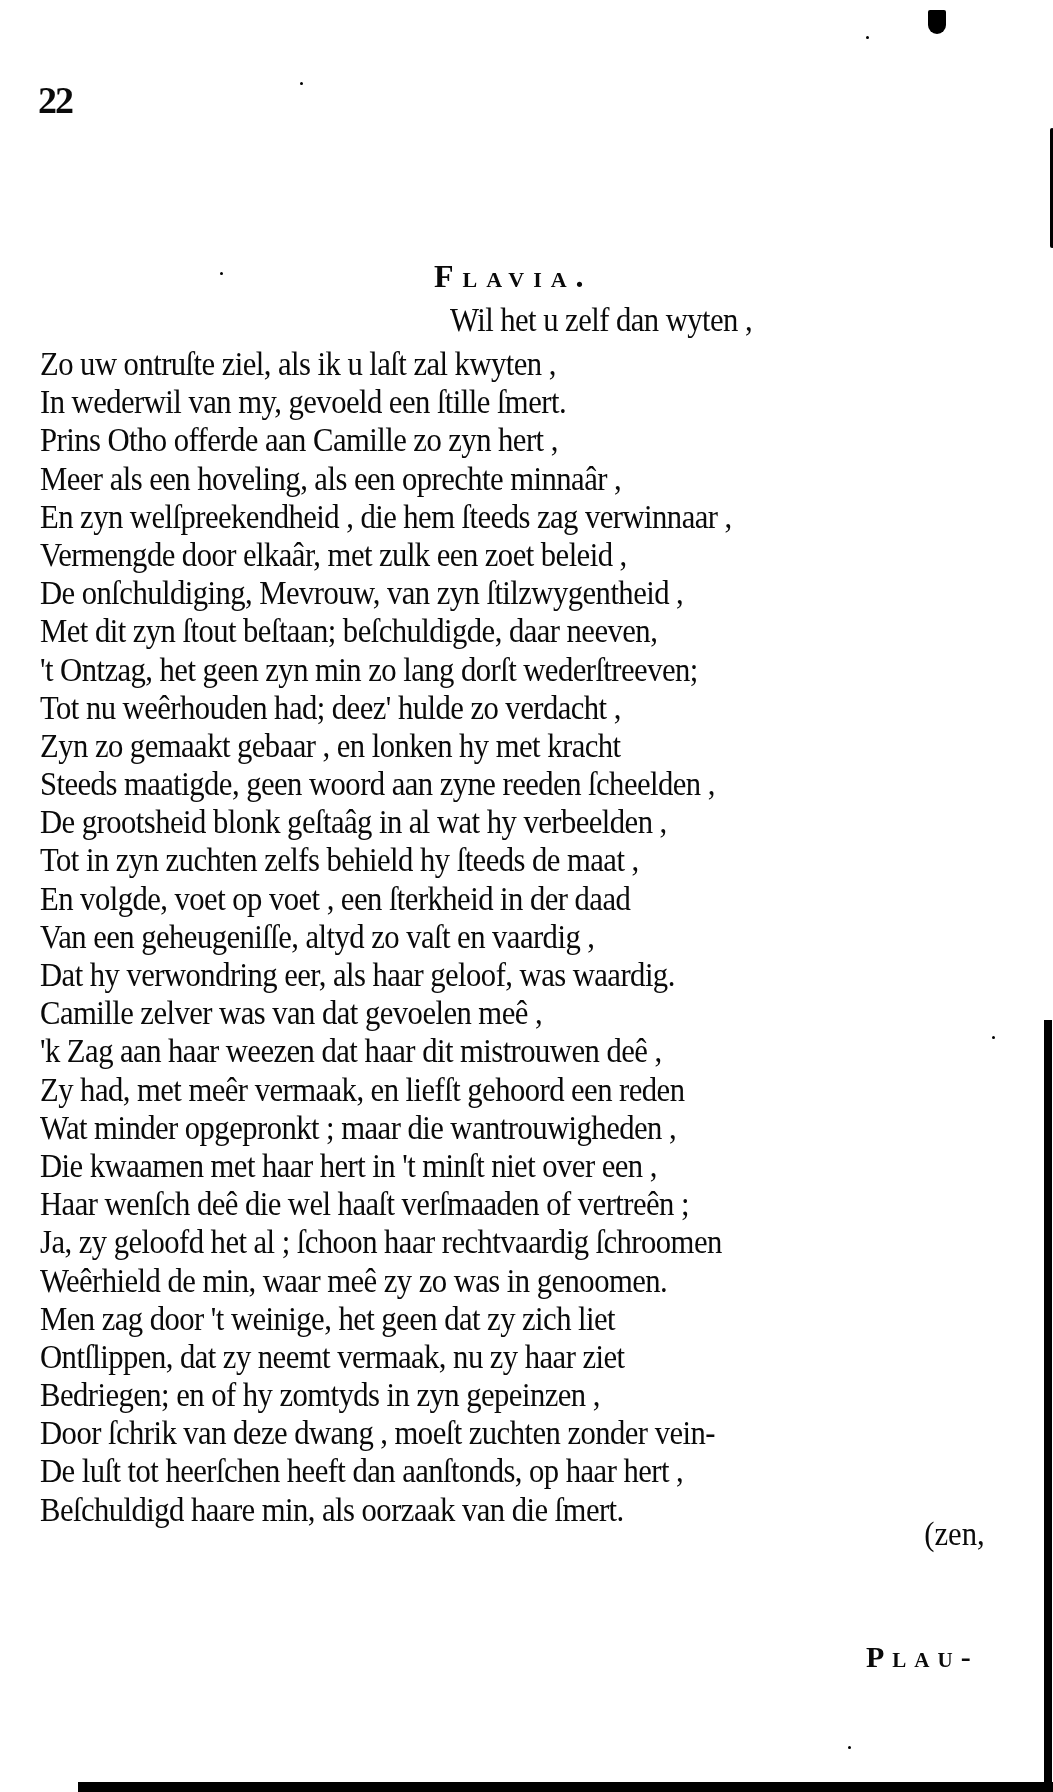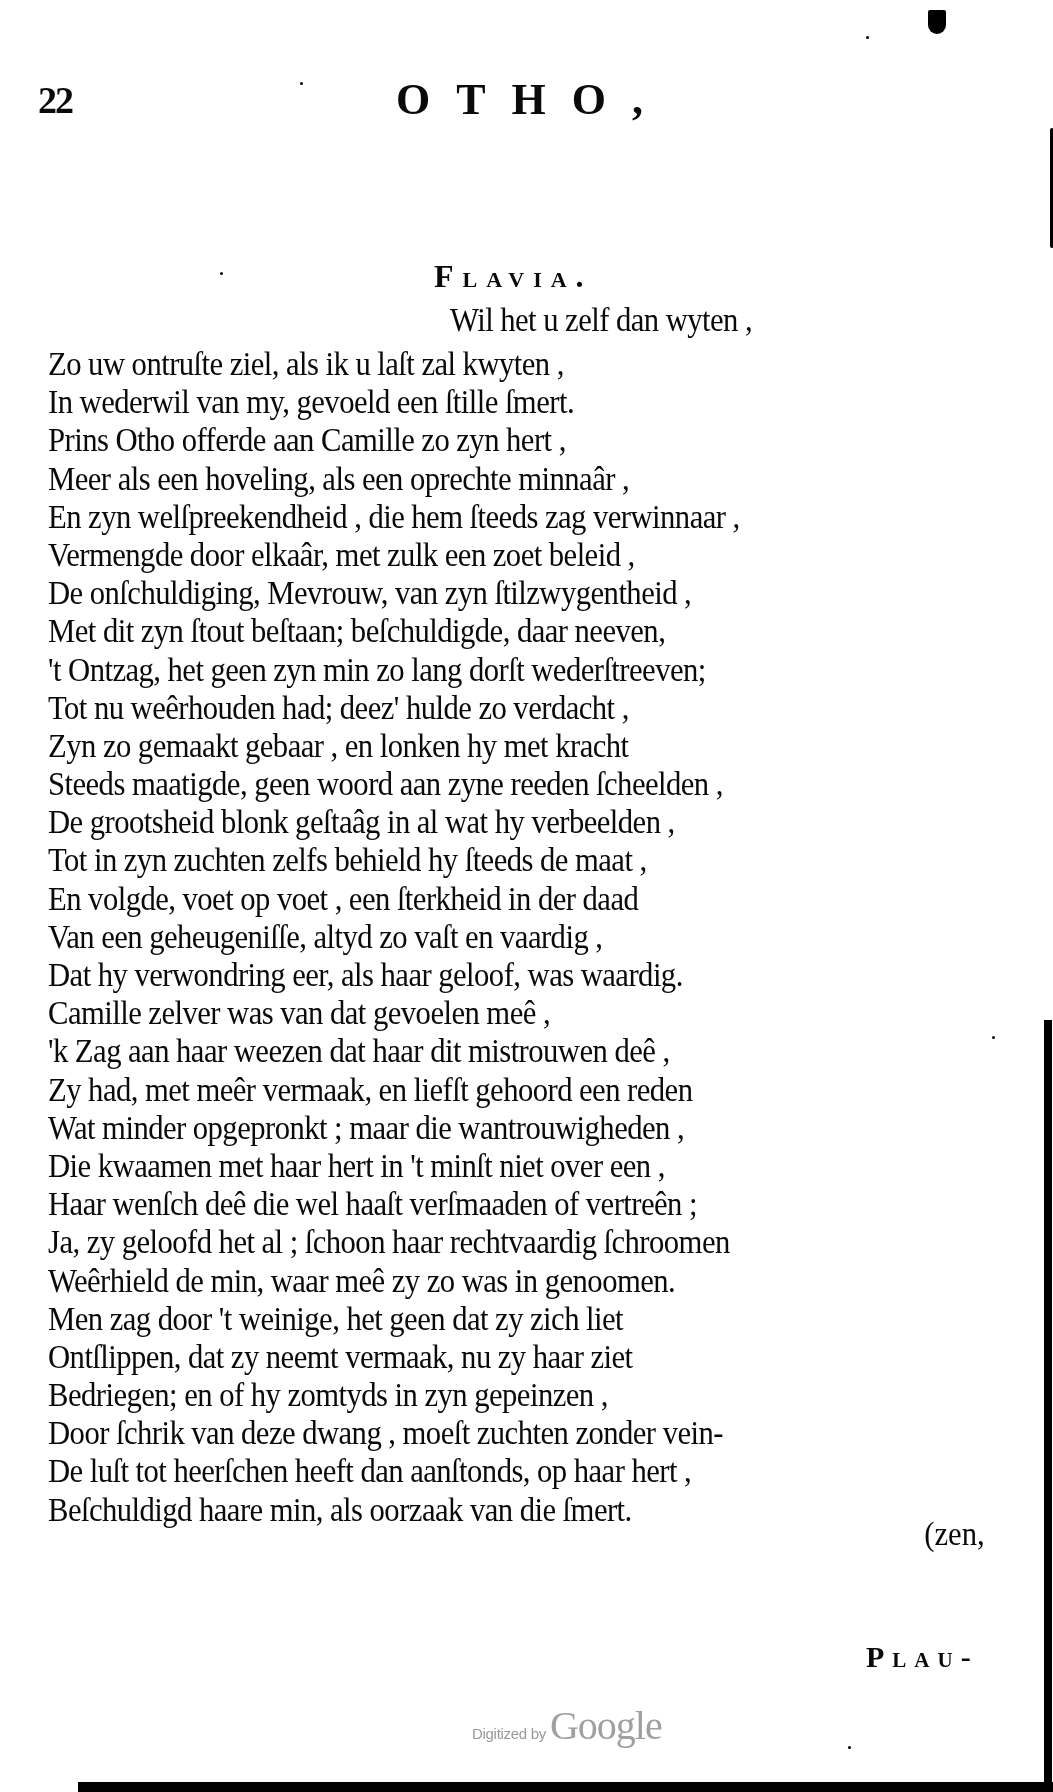--- a/index.html
+++ b/index.html
@@ -37,28 +37,27 @@
 
 <div class="page">
 
   <div class="corner-mark"></div>
   <div class="edge-right"></div>
   <div class="edge-right-lower"></div>
   <div class="edge-bottom"></div>
 
   <div class="header">
     <span class="page-num">22</span>
-    <span class="running-title">OTHO,</span>
   </div>
 
 
   <div class="speaker">Flavia.</div>
   <div class="indent-line">Wil het u zelf dan wyten ,</div>
 
-  <div class="lines" style="top:345px;margin-left:8px;">
+  <div class="lines" style="top:345px;">
     <div class="line">Zo uw ontruſte ziel, als ik u laſt zal kwyten ,</div>
     <div class="line">In wederwil van my, gevoeld een ſtille ſmert.</div>
     <div class="line">Prins Otho offerde aan Camille zo zyn hert ,</div>
     <div class="line">Meer als een hoveling, als een oprechte minnaâr ,</div>
     <div class="line">En zyn welſpreekendheid , die hem ſteeds zag verwinnaar ,</div>
     <div class="line">Vermengde door elkaâr, met zulk een zoet beleid ,</div>
     <div class="line">De onſchuldiging, Mevrouw, van zyn ſtilzwygentheid ,</div>
     <div class="line">Met dit zyn ſtout beſtaan; beſchuldigde, daar neeven,</div>
     <div class="line">'t Ontzag, het geen zyn min zo lang dorſt wederſtreeven;</div>
     <div class="line">Tot nu weêrhouden had; deez' hulde zo verdacht ,</div>
@@ -82,23 +81,19 @@
     <div class="line">Bedriegen; en of hy zomtyds in zyn gepeinzen ,</div>
     <div class="line">Door ſchrik van deze dwang , moeſt zuchten zonder vein-</div>
     <div class="line">De luſt tot heerſchen heeft dan aanſtonds, op haar hert ,</div>
     <div class="line">Beſchuldigd haare min, als oorzaak van die ſmert.</div>
   </div>
 
   <div class="overflow-word">(zen,</div>
 
   <div class="catchword">Plau-</div>
 
-  <div class="watermark">
-    <span class="small">Digitized by</span>
-    <span class="brand">Google</span>
-  </div>
 
   <span class="stray-dot" style="left:300px;top:82px;"></span>
   <span class="stray-dot" style="left:866px;top:36px;"></span>
   <span class="stray-dot" style="left:220px;top:272px;"></span>
   <span class="stray-dot" style="left:992px;top:1036px;"></span>
   <span class="stray-dot" style="left:848px;top:1746px;"></span>
 </div>
 
 </body></html>

